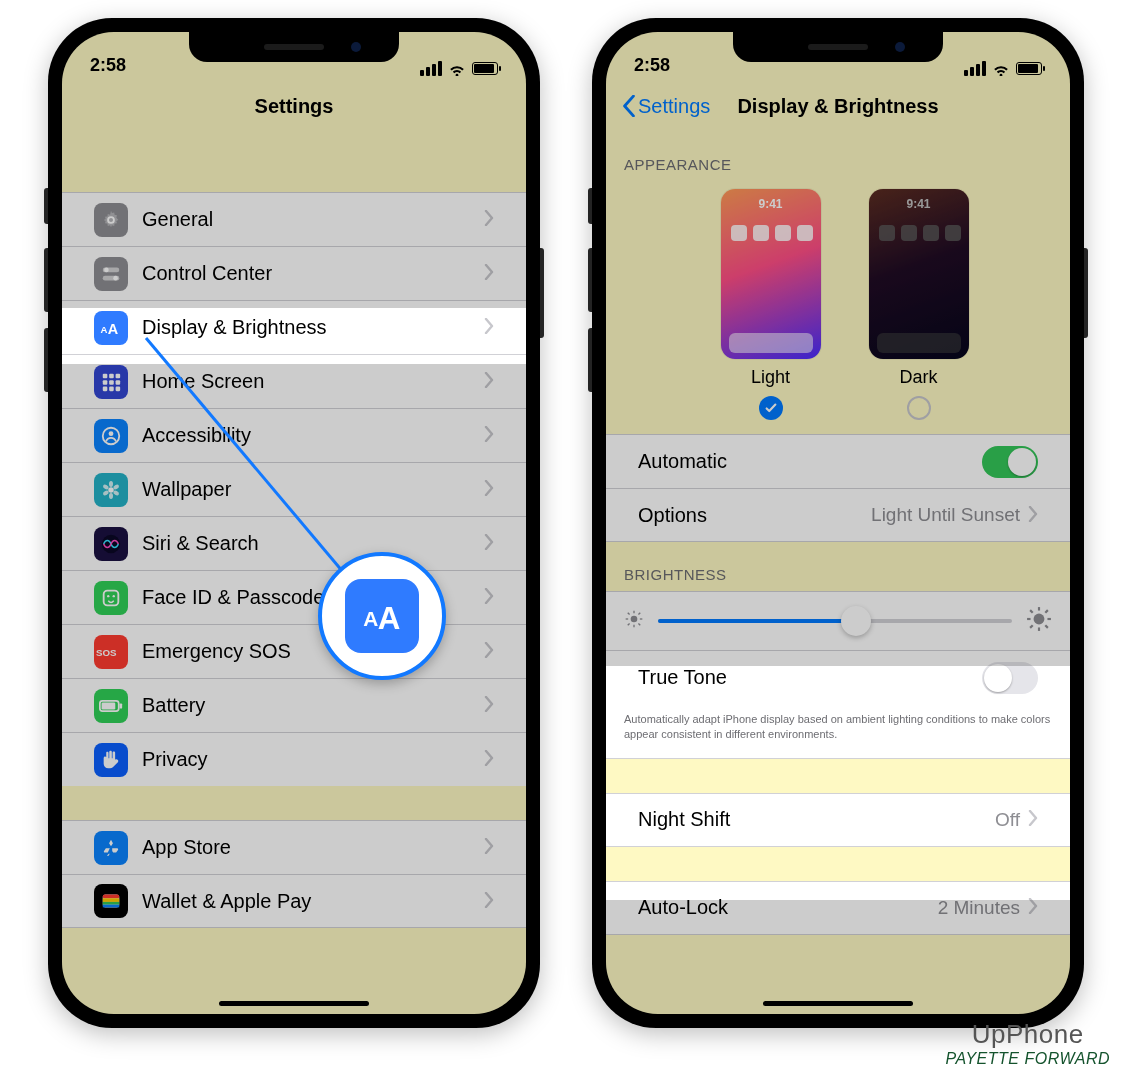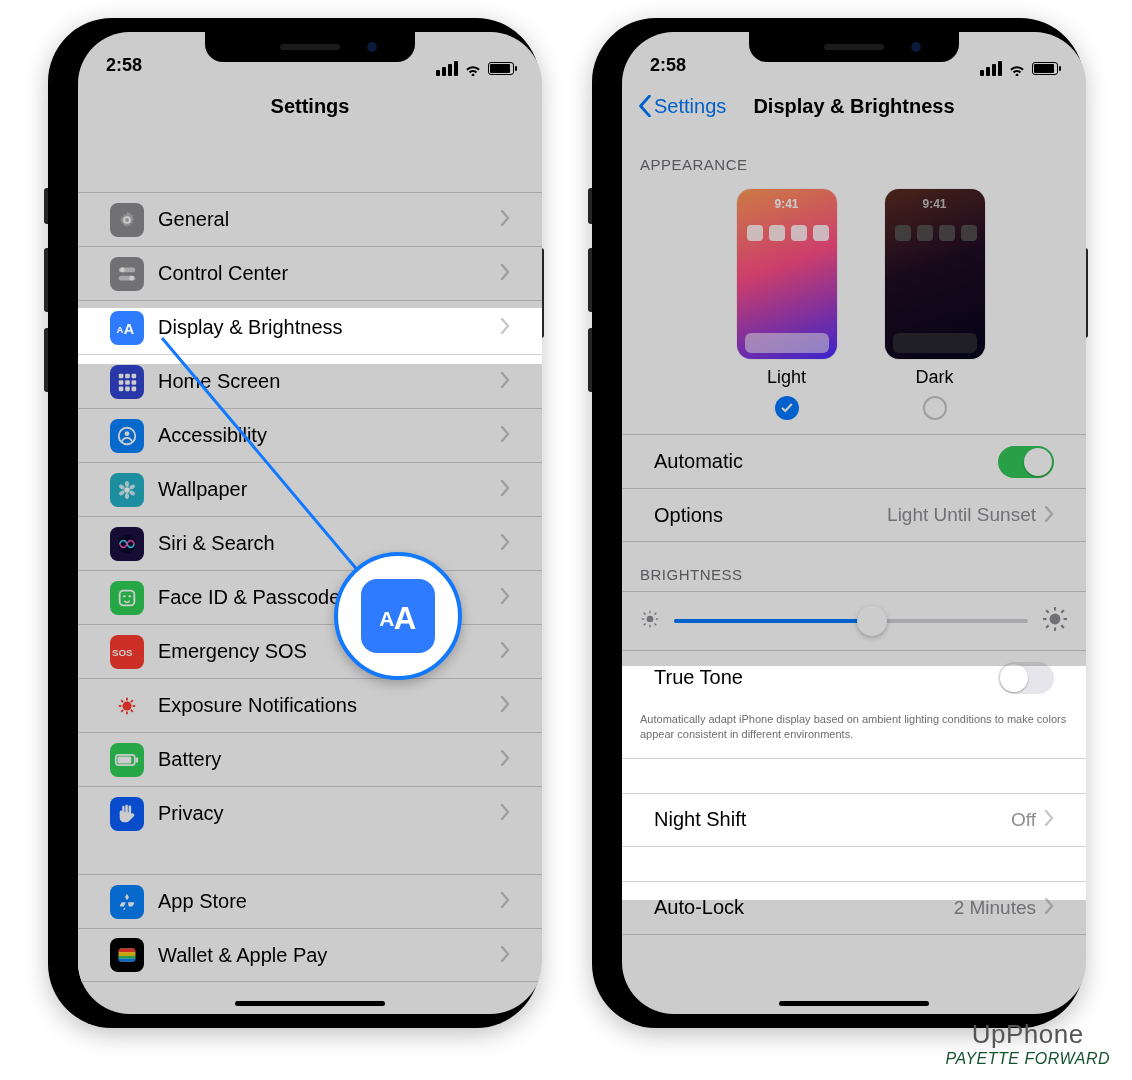--- a/index.html
+++ b/index.html
@@ -42,25 +42,24 @@
     box-shadow: 0 80px 0 #242424;
   }
   .phone .rbtn{
     position:absolute; right:-4px; top:230px; width:4px; height:90px;
     background:#242424; border-radius:0 3px 3px 0;
   }
 
   .screen {
     width: 100%;
     height: 100%;
-    background: #ffffff;
+    background: #fef9c3;
     border-radius: 52px;
     position: relative;
     overflow: hidden;
-    margin-left: 16px;
   }
 
   
   .notch {
     position: absolute;
     top: 0; left: 50%;
     transform: translateX(-50%);
     width: 210px; height: 30px;
     background: #000;
     border-bottom-left-radius: 18px;
@@ -391,41 +390,20 @@
               <svg width="30" height="14" viewBox="0 0 40 16">
                 <text x="0" y="13" font-size="13" font-weight="800" fill="#fff">SOS</text>
               </svg>
             </span>
             <span class="label">Emergency SOS</span>
             <span class="chev"><svg width="10" height="16" viewBox="0 0 10 16">
                 <path d="M2 1l6 7-6 7" stroke="#c7c7cc" stroke-width="2.4" fill="none" stroke-linecap="round" stroke-linejoin="round"></path>
               </svg></span>
           </div>
           <div class="cell">
-            <span class="icon" style="background:#ffffff;color:#ff3b30">
-              <svg width="22" height="22" viewBox="0 0 24 24">
-                <circle cx="12" cy="12" r="5" fill="#ff3b30"></circle>
-                <g stroke="#ff3b30" stroke-width="2">
-                  <line transform="rotate(0 12 12)" x1="12" y1="3" x2="12" y2="6"></line>
-                  <line transform="rotate(45 12 12)" x1="12" y1="3" x2="12" y2="6"></line>
-                  <line transform="rotate(90 12 12)" x1="12" y1="3" x2="12" y2="6"></line>
-                  <line transform="rotate(135 12 12)" x1="12" y1="3" x2="12" y2="6"></line>
-                  <line transform="rotate(180 12 12)" x1="12" y1="3" x2="12" y2="6"></line>
-                  <line transform="rotate(225 12 12)" x1="12" y1="3" x2="12" y2="6"></line>
-                  <line transform="rotate(270 12 12)" x1="12" y1="3" x2="12" y2="6"></line>
-                  <line transform="rotate(315 12 12)" x1="12" y1="3" x2="12" y2="6"></line>
-                </g>
-              </svg>
-            </span>
-            <span class="label">Exposure Notifications</span>
-            <span class="chev"><svg width="10" height="16" viewBox="0 0 10 16">
-                <path d="M2 1l6 7-6 7" stroke="#c7c7cc" stroke-width="2.4" fill="none" stroke-linecap="round" stroke-linejoin="round"></path>
-              </svg></span>
-          </div>
-          <div class="cell">
             <span class="icon" style="background:#30d158;color:#fff">
               <svg width="24" height="14" viewBox="0 0 28 14">
                 <rect x="1" y="1" width="22" height="12" rx="3" fill="none" stroke="#fff" stroke-width="2"></rect>
                 <rect x="24" y="4" width="3" height="6" rx="1" fill="#fff"></rect>
                 <rect x="3" y="3" width="16" height="8" rx="1.5" fill="#fff"></rect>
               </svg>
             </span>
             <span class="label">Battery</span>
             <span class="chev"><svg width="10" height="16" viewBox="0 0 10 16">
                 <path d="M2 1l6 7-6 7" stroke="#c7c7cc" stroke-width="2.4" fill="none" stroke-linecap="round" stroke-linejoin="round"></path>

